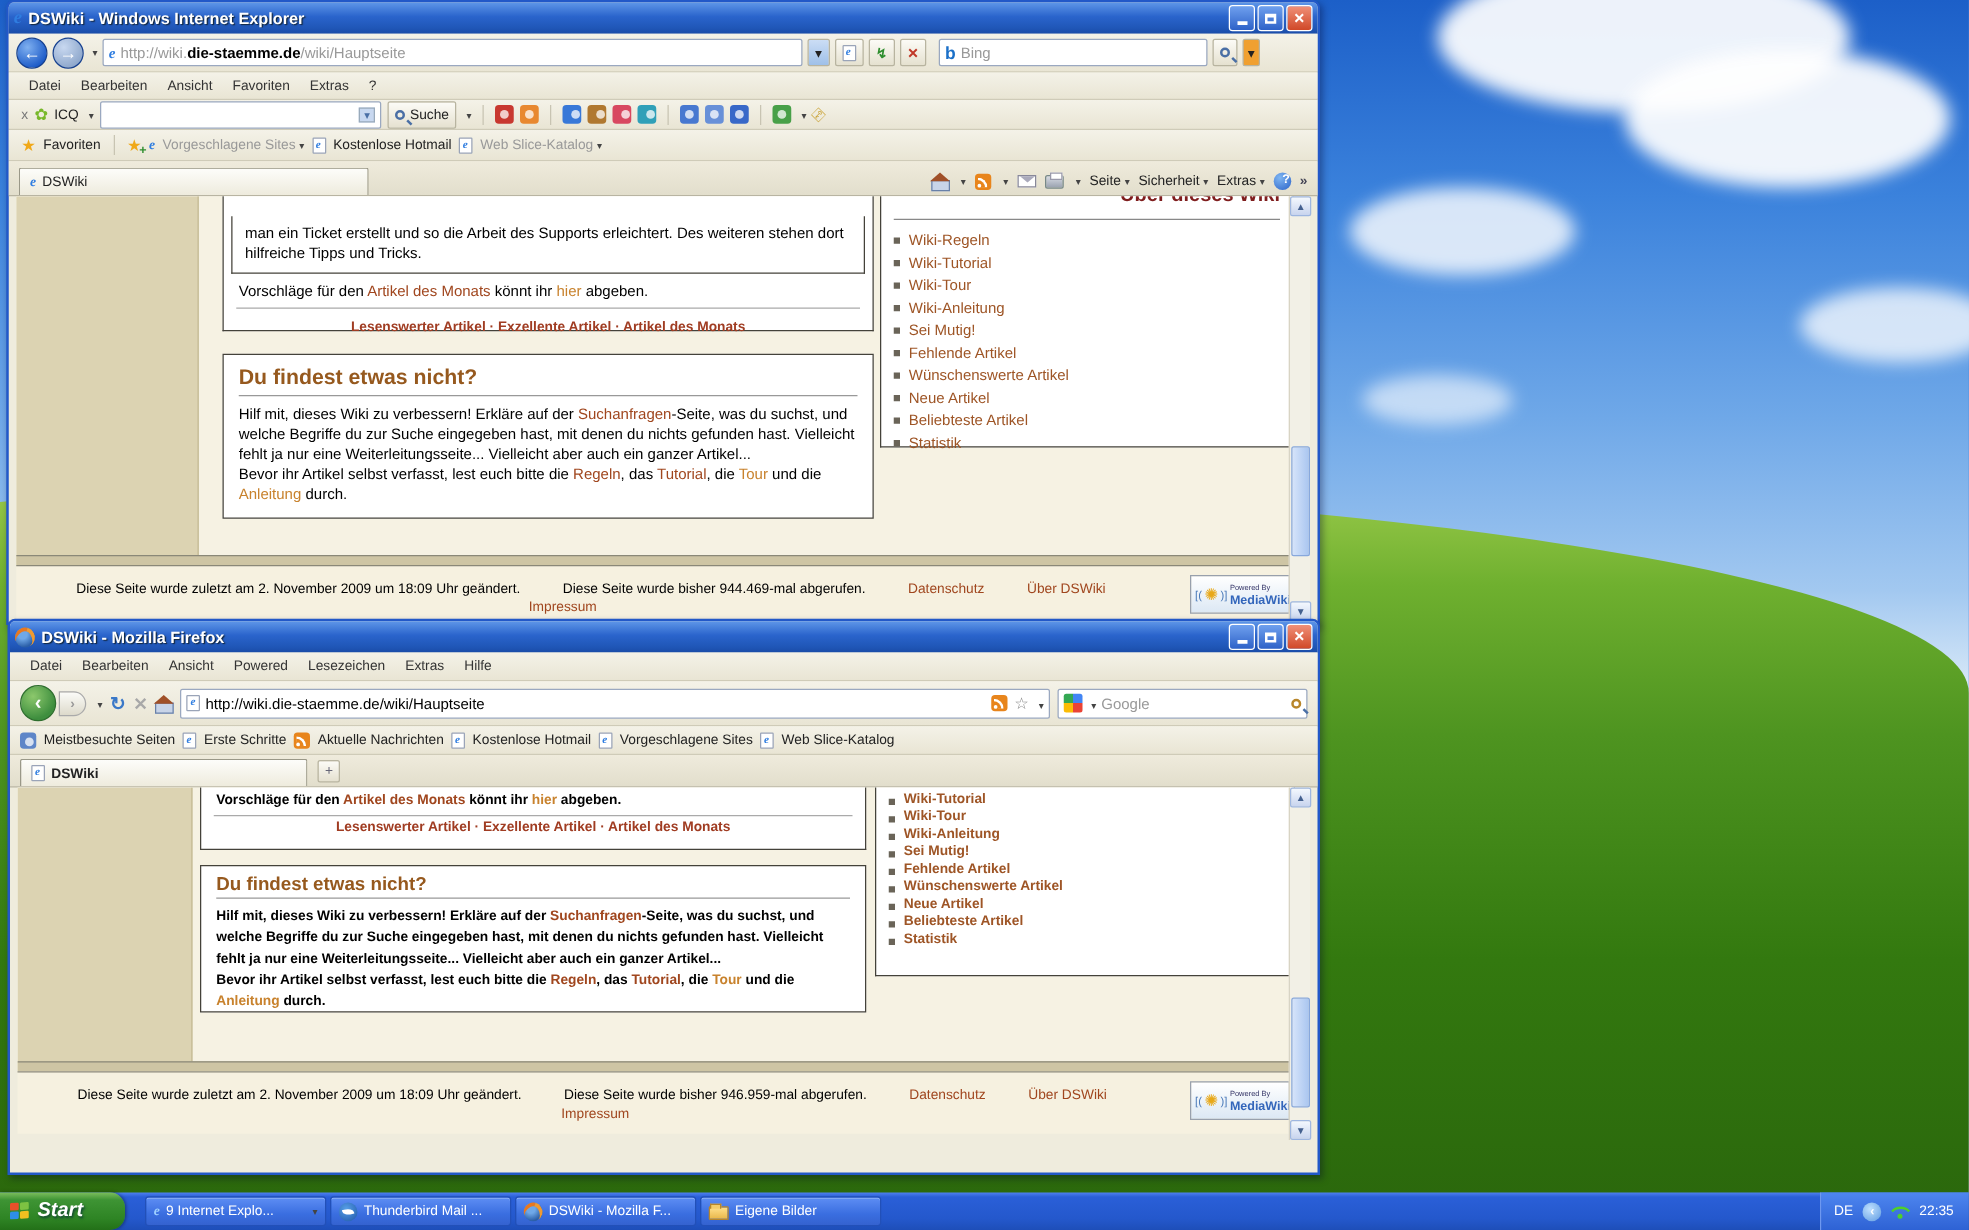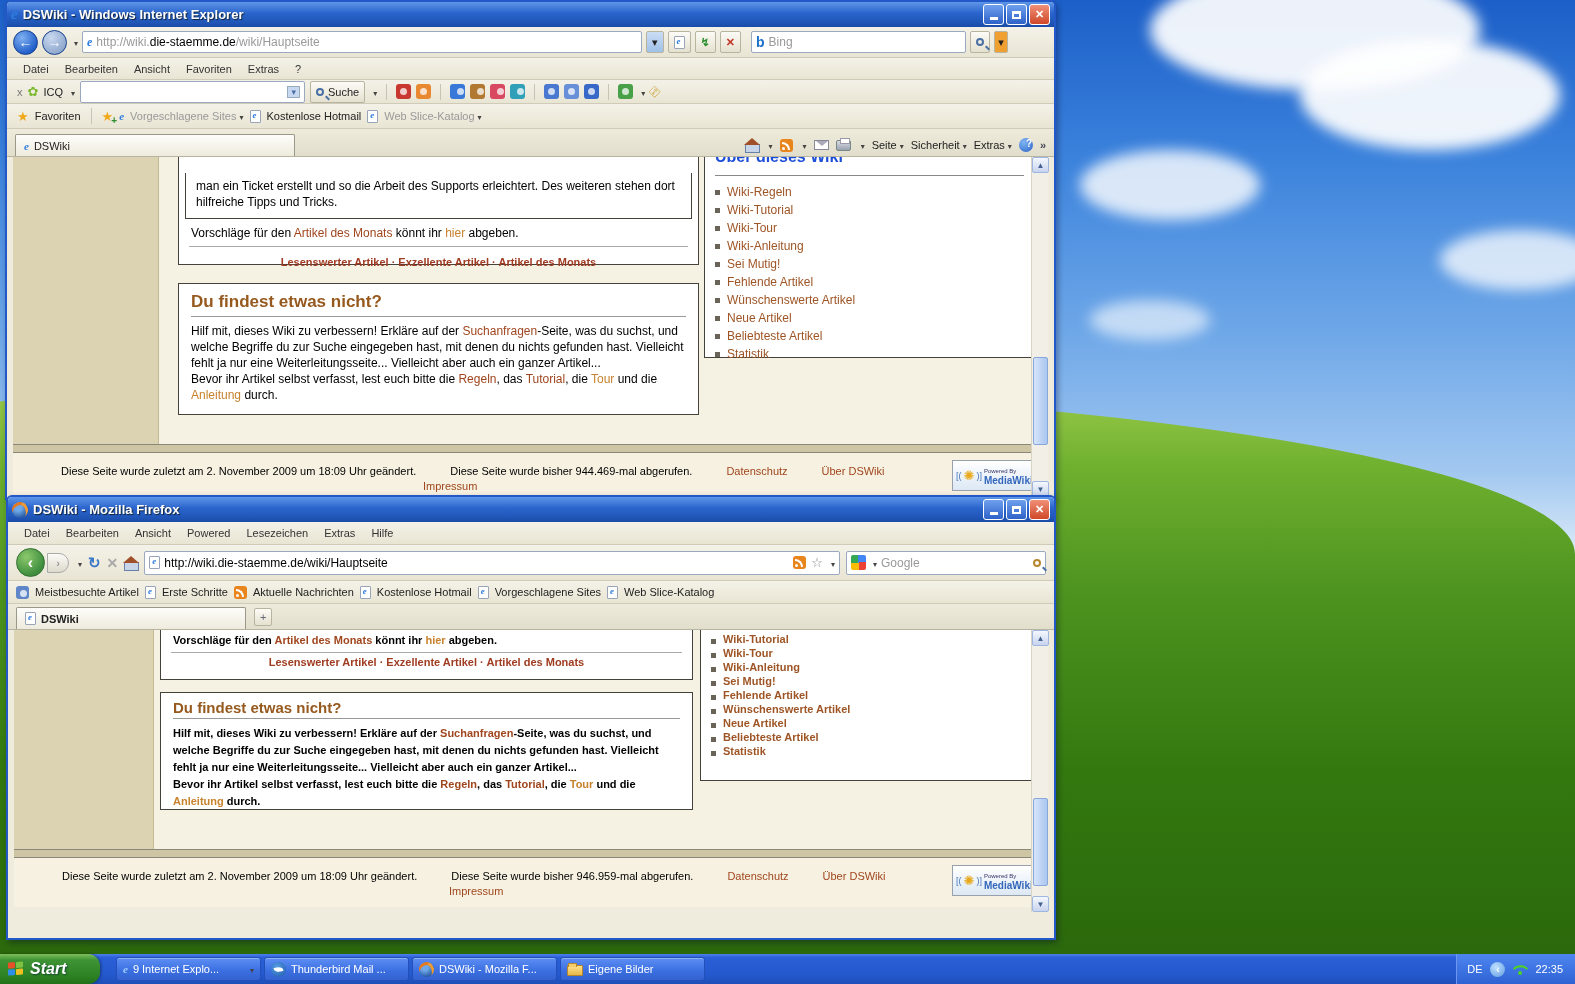--- a/index.html
+++ b/index.html
@@ -125,21 +125,21 @@
   .ffc .wikitxt{font-size:11px;font-weight:bold;line-height:17px;}
   .lnk1{color:#A0461E;}
   .lnk2{color:#C8822D;}
   .artrow{text-align:center;font-weight:bold;color:#A03C22;font-size:11px;padding:4px 0 6px;}
   .whr{border:none;border-top:1px solid #AAA;margin:5px 10px;}
   .nfhead{font-size:17px;font-weight:bold;color:#96591E;padding:8px 12px 4px;}
   .ffc .nfhead{font-size:15px;}
   .headline{border-bottom:1px solid #999;margin:0 12px 6px;}
   .wbox p{margin:4px 12px 8px;}
   .aboutwrap{height:21px;overflow:hidden;margin:0 10px;border-bottom:1px solid #888;}
-  .abouthead{font-size:16px;font-weight:bold;color:#1d4ed8;margin-top:-7px;white-space:nowrap;}
+  .abouthead{font-size:16px;font-weight:bold;color:#7f1d1d;margin-top:-7px;white-space:nowrap;text-align:right;}
   .aboutul{list-style:none;margin:7px 6px;padding:0;font-size:12px;}
   .aboutul li{padding:2px 0 2px 16px;position:relative;color:#9E5526;}
   .ffc .aboutul li{font-size:11px;font-weight:bold;padding:1px 0 1px 16px;}
   .aboutul li::before{content:"";position:absolute;left:4px;top:7px;width:5px;height:5px;background:#6A6458;}
   .wfootbar{position:absolute;left:0;right:0;background:#F6F1E0;border-top:1px solid #8A8878;font-size:11px;color:#000;}
   .frow1{display:flex;align-items:flex-start;padding:12px 0 0 48px;gap:34px;white-space:nowrap;}
   .frow2{padding:3px 0 0 0;}
   .mwbadge{position:absolute;right:16px;top:7px;width:80px;height:31px;background:linear-gradient(180deg,#FFFFFF,#DCE8F4);
     border:1px solid #98A0AC;display:flex;align-items:center;padding:1px 3px;gap:2px;}
   .mwsun{color:#E8A818;font-size:13px;}
@@ -213,21 +213,21 @@
     </span>
   </div>
 
   <div class="trow addr-row" style="gap:4px;padding:0 6px;">
     <span class="circbtn bback">←</span>
     <span class="circbtn bfwd">→</span>
     <span class="dd"></span>
     <span class="field" style="flex:1;max-width:560px;">
       <span class="icon iee">e</span>
       <span class="ghost">http://wiki.</span>
-        <span style="color:#000;font-weight:normal;margin-left:-4px">die-staemme.de</span>
+        <span style="color:#000;font-weight:bold;margin-left:-4px">die-staemme.de</span>
         <span class="ghost" style="margin-left:-4px">/wiki/Hauptseite</span>
     </span>
     <span class="toolbtn" style="background:linear-gradient(180deg,#CBDDF5,#9FC0E8);">▾</span>
     <span class="toolbtn">
         <span class="pageic icon"></span>
       </span>
     <span class="toolbtn" style="color:#2E8E2E;font-weight:bold;">↯</span>
     <span class="toolbtn" style="color:#C03828;font-weight:bold;">✕</span>
     <span class="field" style="width:215px;margin-left:6px;">
       <span style="color:#1B70C8;font-weight:bold;font-size:14px;">b</span>
@@ -435,21 +435,21 @@
     <span class="field" style="width:200px;height:24px;">
       <span class="gglogo"></span>
       <span class="dd"></span>
       <span class="ghost">Google</span>
       <span class="icon mag" style="margin-left:auto;border-color:#B8862A;"></span>
     </span>
   </div>
 
   <div class="trow ff-book" style="gap:6px;padding-left:8px;">
     <span class="sqic" style="background:#5E86C8;width:13px;height:13px;"></span>
-    <span>Meistbesuchte Artikel</span>
+    <span>Meistbesuchte Seiten</span>
     <span class="icon pageic"></span>
     <span>Erste Schritte</span>
     <span class="icon rss"></span>
     <span>Aktuelle Nachrichten</span>
     <span class="icon pageic"></span>
     <span>Kostenlose Hotmail</span>
     <span class="icon pageic"></span>
     <span>Vorgeschlagene Sites</span>
     <span class="icon pageic"></span>
     <span>Web Slice-Katalog</span>

